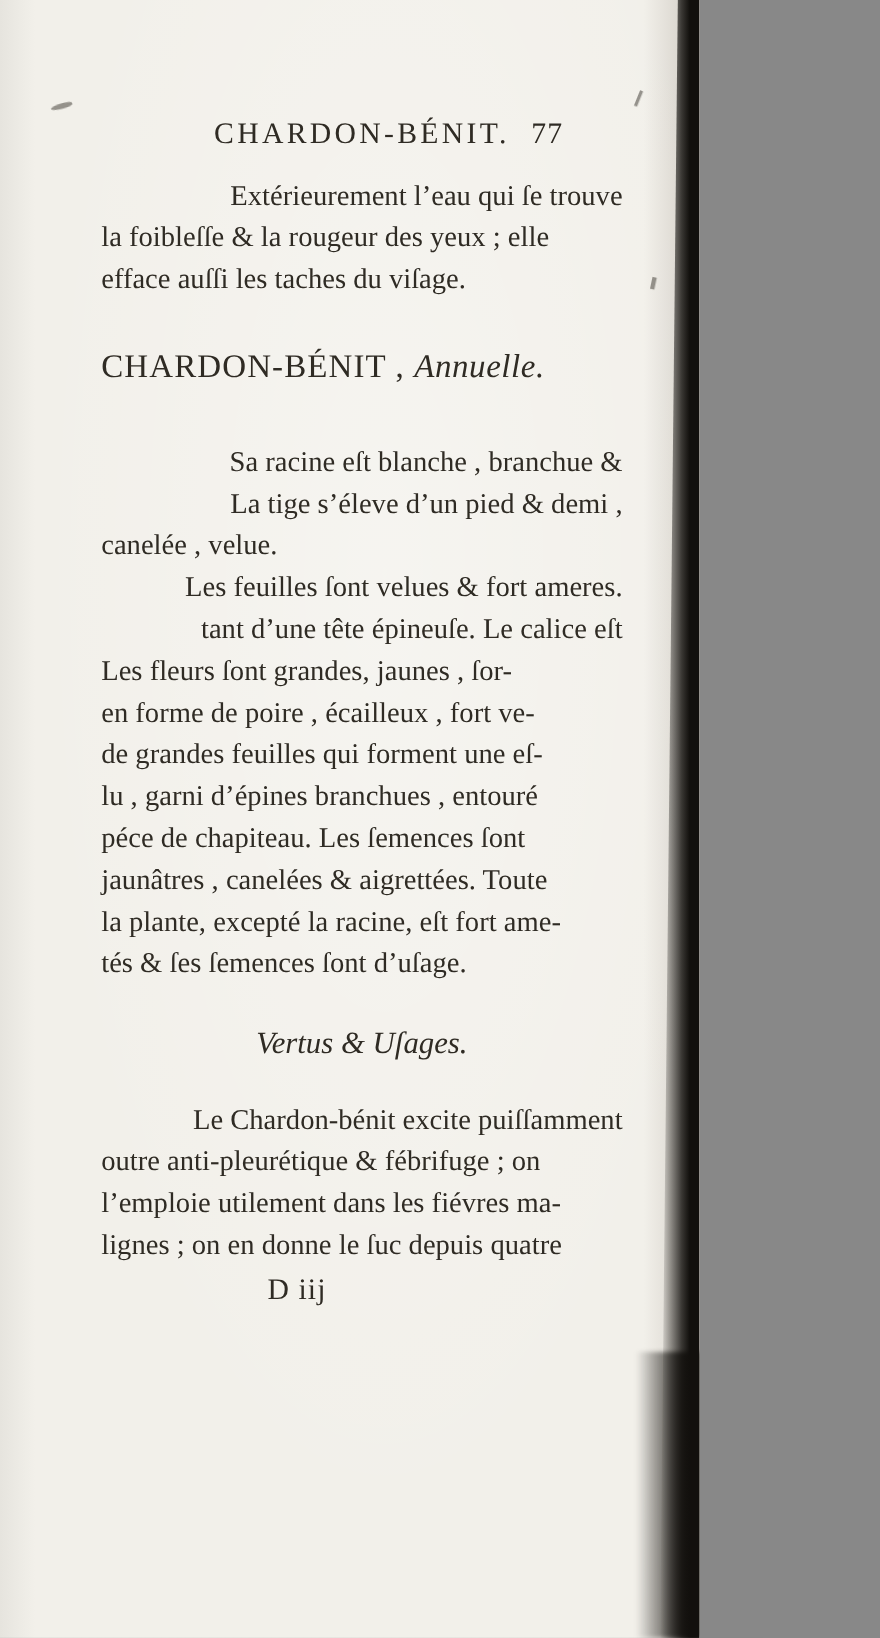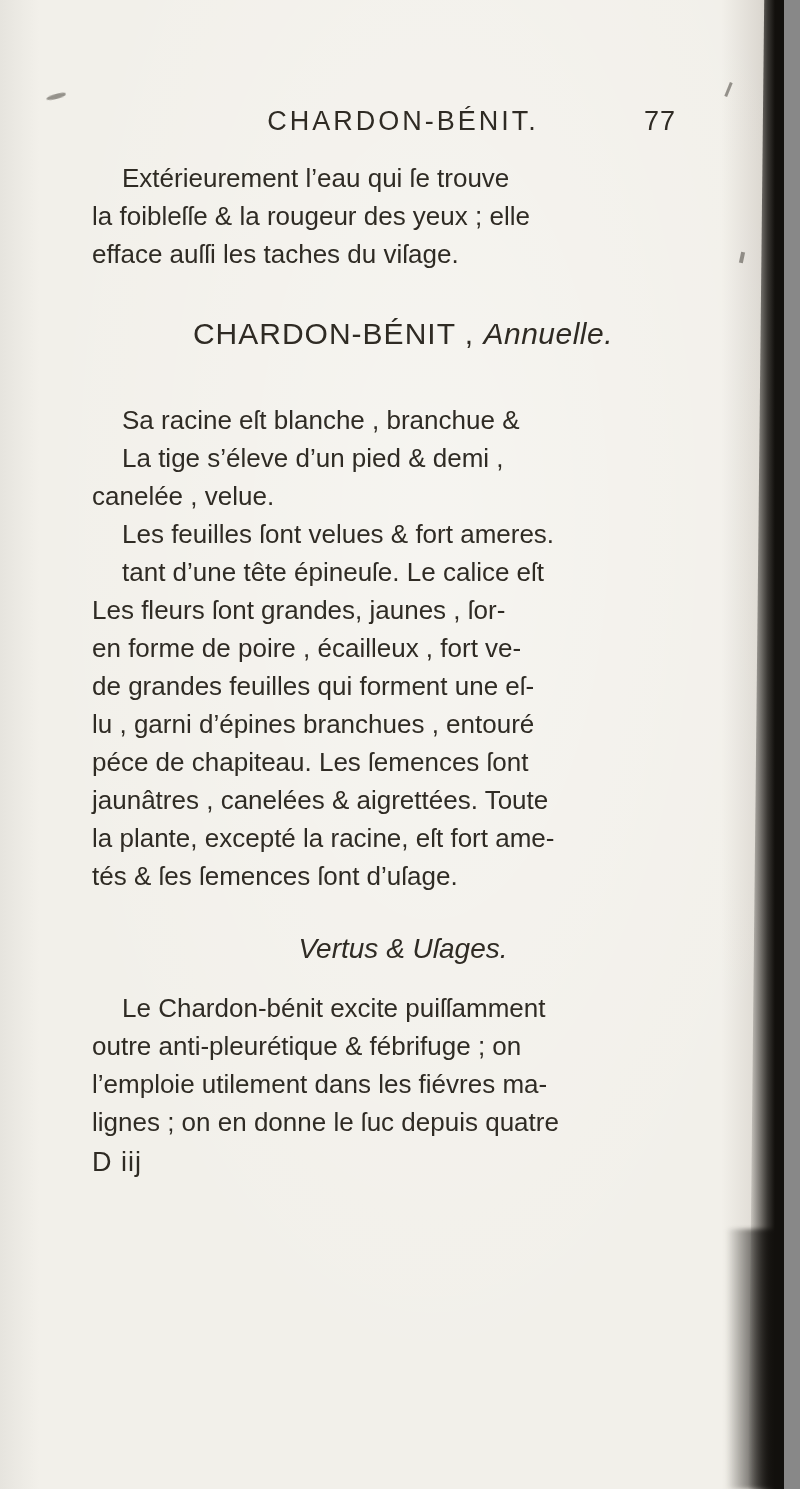--- a/index.html
+++ b/index.html
@@ -1,24 +1,24 @@
 <!DOCTYPE html>
 <html style="--paper: #f2f0ea; --ink: #2f2b24; --edge-shadow: #12100d;"><head>
 <meta charset="utf-8">
 <style>
   * { margin: 0; padding: 0; box-sizing: border-box; }
   html, body { width: 800px; height: 1489px; }
   body { background: #888; }
 
   .scan {
     position: relative;
-    width: 784px;
+    width: 636px;
     height: 1489px;
     overflow: hidden;
-    font-family: Liberation Sans, sans-serif;
+    font-family: Liberation Serif, serif;
     color: var(--ink, #2f2b24);
     background:
       radial-gradient(ellipse at 55% 35%, rgba(255,255,255,0.30), rgba(255,255,255,0) 65%),
       linear-gradient(90deg, #e6e4de 0%, #f2f0ea 5%, #f2f0ea 92%, #dcd8d1 97%, #b9b4ac 100%);
   }
 
   
   .edge-band {
     position: absolute;
     top: 0; right: 0; bottom: 0;
@@ -49,53 +49,53 @@
   .running-header {
     position: relative;
     text-align: center;
     font-size: 27px;
     letter-spacing: 3px;
     margin-bottom: 22px;
     white-space: nowrap;
   }
   .running-header .page-number {
     position: absolute;
-    right: 38px;
+    right: 54px;
     top: 0;
     letter-spacing: 1px;
   }
 
   .para {
     font-size: 26px;
     line-height: 38px;
   }
-  .para .line:first-child { text-indent: 30px; }
+  .para .line:first-child { text-indent: 30px; text-align: right; }
   .para .line { white-space: nowrap; }
 
   .section-heading {
-    text-align: center;
+    text-align: left;
     font-size: 30px;
     font-weight: normal;
     letter-spacing: 1px;
     margin: 44px 0 50px;
     white-space: nowrap;
   }
   .section-heading .qualifier { font-style: italic; letter-spacing: 0.5px; }
 
   .subheading {
     text-align: center;
     font-style: italic;
     font-size: 28px;
-    margin: 38px 0 24px;
+    margin: 38px 0 34px;
   }
 
   .signature {
     margin-top: 6px;
     font-size: 27px;
-    text-align: left;
+    text-align: center;
     padding-right: 118px;
     letter-spacing: 1px;
   }
 </style>
 </head>
 <body>
 
 <div class="scan">
 
   <div class="page">

